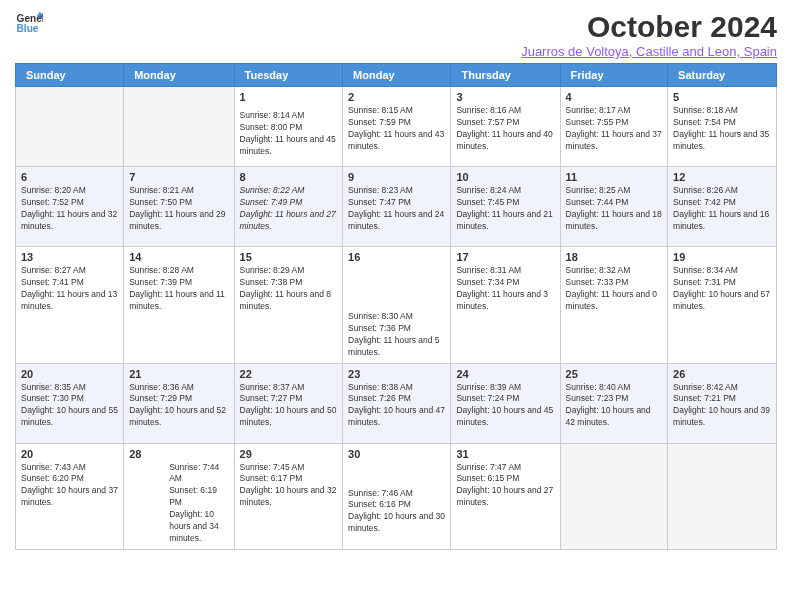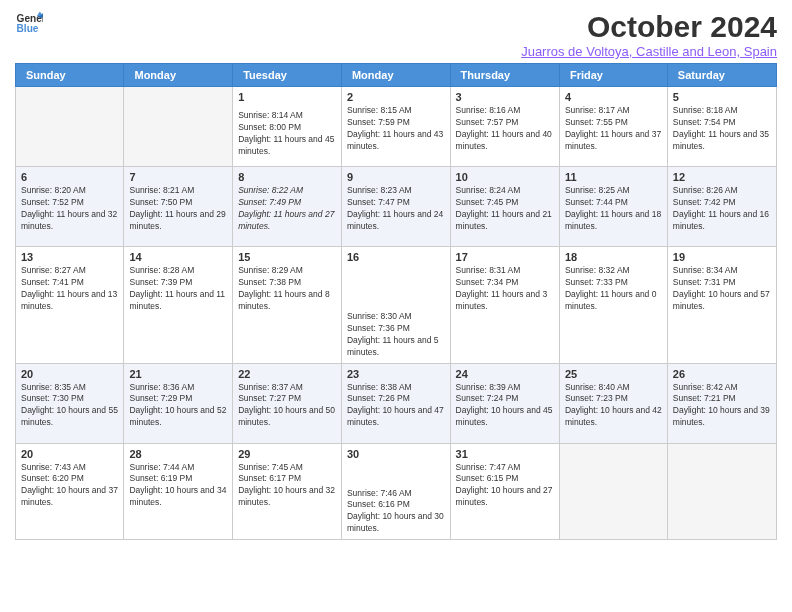--- a/index.html
+++ b/index.html
@@ -283,21 +283,21 @@
         </tr>
         <tr>
           <td>
             <div class="day-num">20</div>
             <div class="day-info" style="white-space: pre-line;">Sunrise: 7:43 AM
 Sunset: 6:20 PM
 Daylight: 10 hours and 37 minutes.</div>
           </td>
           <td>
             <div class="day-num">28</div>
-            <div class="day-info" style="white-space: pre-line;">Sunrise: 7:44 AM
+            <div class="day-info" style="white-space: pre-line; margin-left: 40px;">Sunrise: 7:44 AM
 Sunset: 6:19 PM
 Daylight: 10 hours and 34 minutes.</div>
           </td>
           <td>
             <div class="day-num">29</div>
             <div class="day-info" style="white-space: pre-line;">Sunrise: 7:45 AM
 Sunset: 6:17 PM
 Daylight: 10 hours and 32 minutes.</div>
           </td>
           <td>

